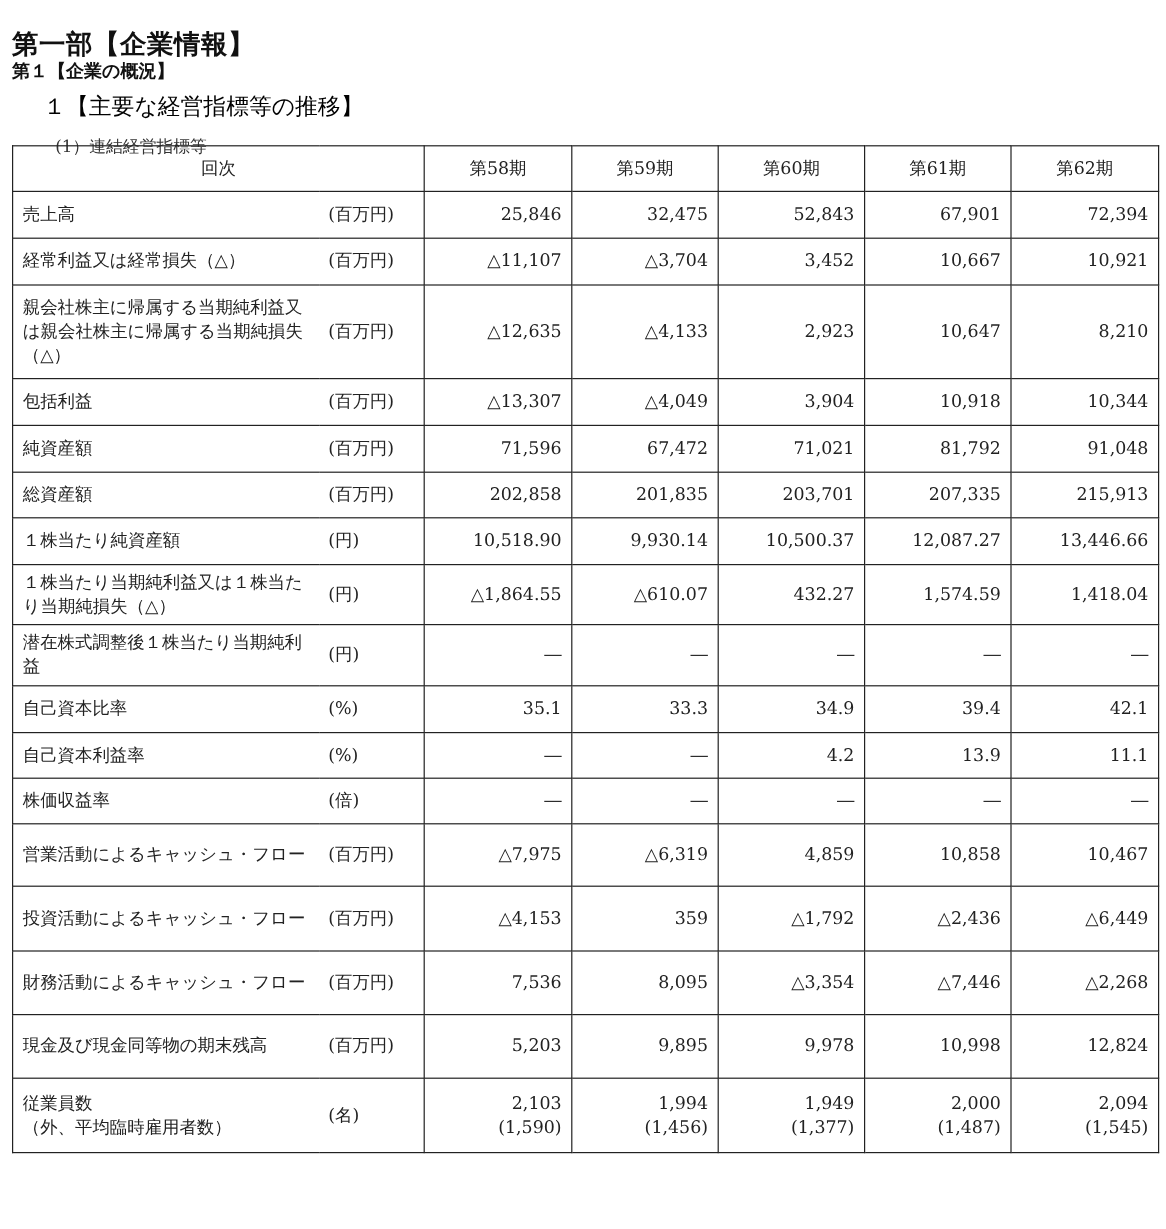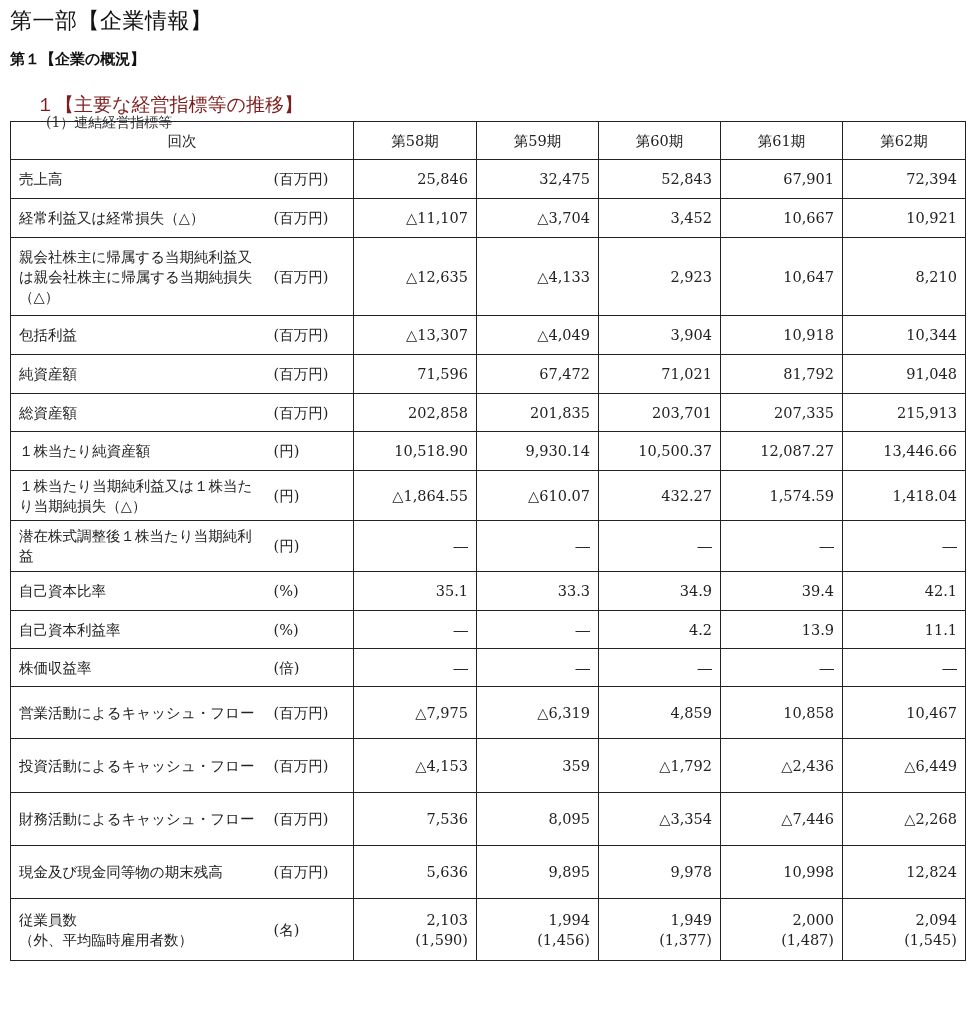--- a/index.html
+++ b/index.html
@@ -1,19 +1,19 @@
 <!DOCTYPE html>
 <html><head>
 <meta charset="utf-8">
 <style>
   html, body { margin:0; padding:0; background:#ffffff; }
   body { width:972px; height:1024px; position:relative; overflow:hidden; color:#222; font-family:"DejaVu Serif","Liberation Serif",serif; }
-  .h1 { position:absolute; left:10px; top:6px; font-family:"DejaVu Sans","Liberation Sans",sans-serif; font-weight:normal; font-size:22px; letter-spacing:0.5px; color:#111; }
+  .h1 { position:absolute; left:10px; top:22px; font-family:"DejaVu Sans","Liberation Sans",sans-serif; font-weight:bold; font-size:22px; letter-spacing:0.5px; color:#111; }
   .h2 { position:absolute; left:10px; top:50px; font-family:"DejaVu Sans","Liberation Sans",sans-serif; font-weight:bold; font-size:15px; color:#111; }
-  .h3 { position:absolute; left:36px; top:92px; font-size:19px; color:#7f1d1d; }
+  .h3 { position:absolute; left:36px; top:76px; font-size:19px; color:#000000; }
   .h4 { position:absolute; left:46px; top:114px; font-size:14px; color:#333; }
   table.metrics { position:absolute; left:10px; top:121px; width:955px; border-collapse:collapse; table-layout:fixed; font-size:14.5px; }
   table.metrics td { border:1.5px solid #222; padding:0 8px; vertical-align:middle; line-height:20px; }
   td.label { border-right:none !important; padding-left:9px; }
   td.unit { border-left:none !important; padding:0 4px; white-space:nowrap; }
   td.num { text-align:right; padding-right:16px; white-space:nowrap; }
   td.hdr { text-align:center; }
   .sub { display:block; }
 </style>
 </head>
@@ -174,21 +174,21 @@
         <td class="unit">(百万円)</td>
         <td class="num">7,536</td>
         <td class="num">8,095</td>
         <td class="num">△3,354</td>
         <td class="num">△7,446</td>
         <td class="num">△2,268</td>
       </tr>
       <tr style="height: 53px;">
         <td class="label">現金及び現金同等物の期末残高</td>
         <td class="unit">(百万円)</td>
-        <td class="num">5,636</td>
+        <td class="num">5,203</td>
         <td class="num">9,895</td>
         <td class="num">9,978</td>
         <td class="num">10,998</td>
         <td class="num">12,824</td>
       </tr>
       <tr style="height: 62px;">
         <td class="label">
           <span class="sub">従業員数</span>
           <span class="sub">（外、平均臨時雇用者数）</span>
         </td>

